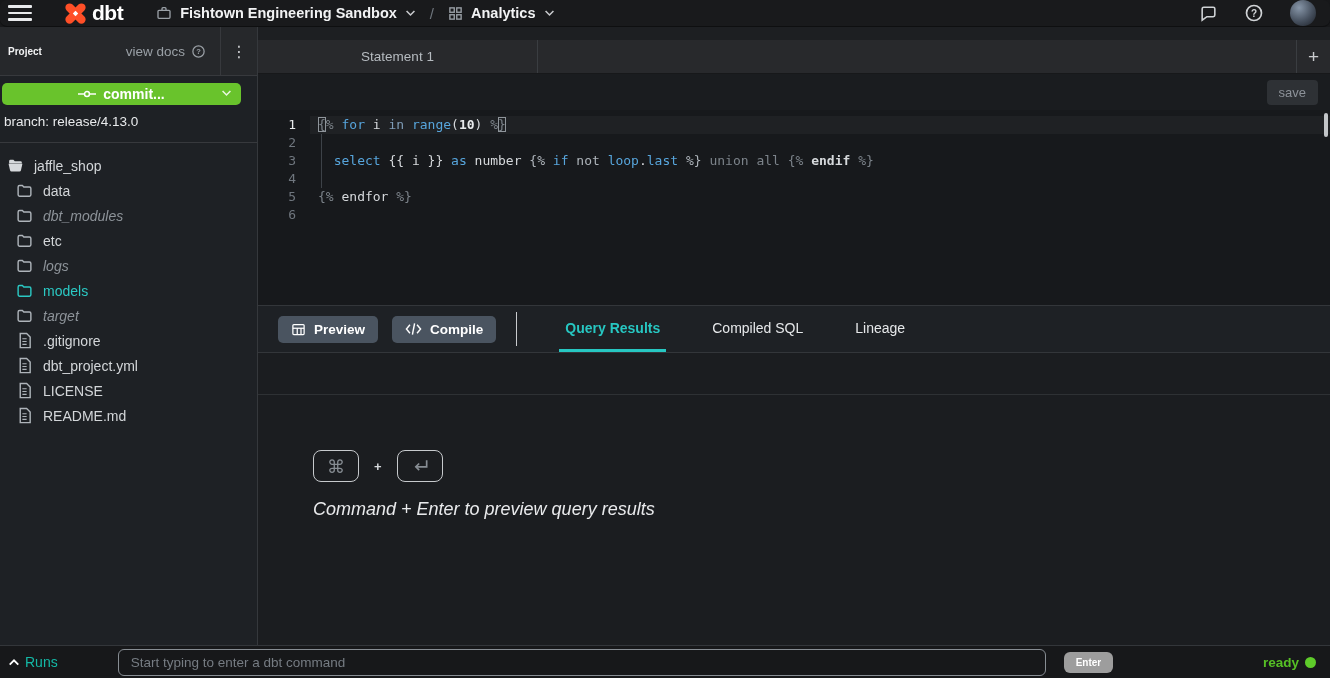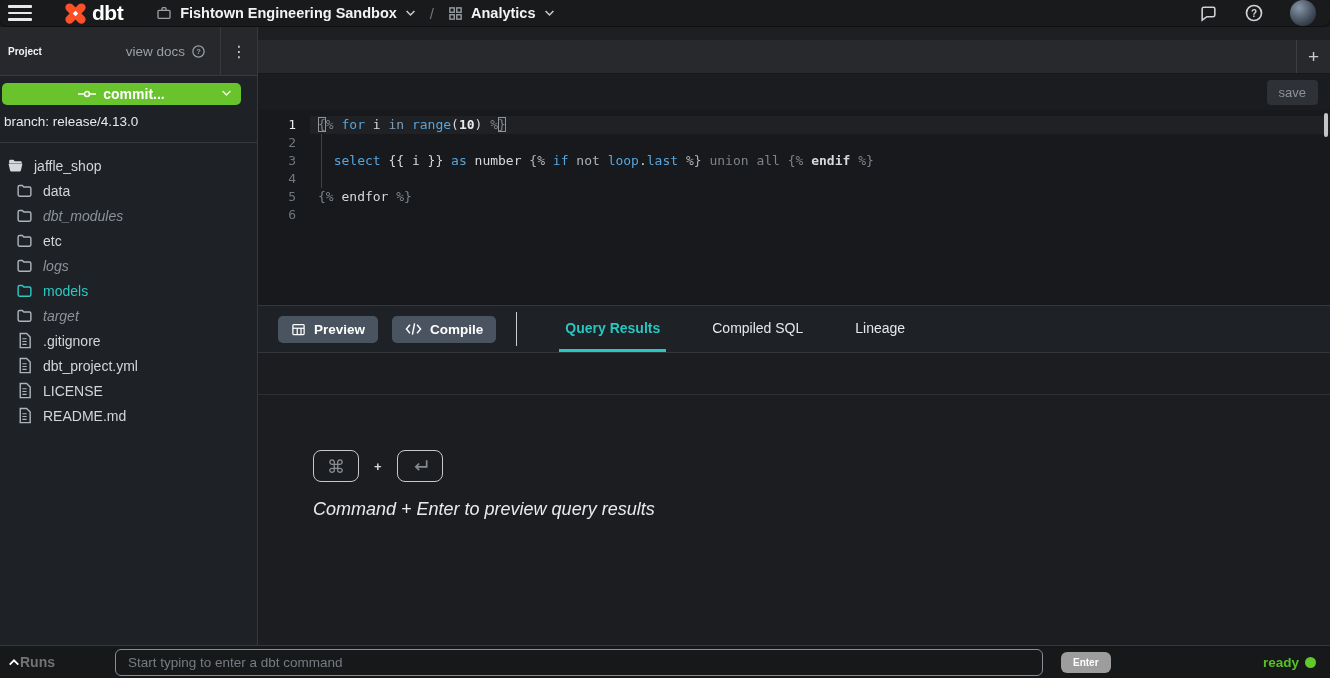--- a/index.html
+++ b/index.html
@@ -107,21 +107,21 @@
   .keys-row { display:flex; align-items:center; }
   .keycap { width:46px; height:32px; border:1.5px solid #c6c9cc; border-radius:8px;
     display:flex; align-items:center; justify-content:center; color:#878d93;
     font-size:18px; font-family:"DejaVu Sans", sans-serif; }
   .key-plus { margin:0 15px; color:#d6d9dc; font-size:13px; font-weight:700; }
   .hint { margin-top:17px; font-style:italic; font-size:18px; color:#e9eaec; }
 
   
   .bottombar { height:33px; flex:none; background:#17181a; border-top:1px solid #33363a;
     display:flex; align-items:center; padding:0 14px 0 8px; }
-  .runs { display:flex; align-items:center; color:#737373; font-weight:700;
+  .runs { display:flex; align-items:center; gap:5px; color:#14b8a6; font-weight:400;
     font-size:14px; cursor:pointer; }
   .cmd-input { margin-left:60px; width:928px; height:27px; background:transparent;
     border:1px solid #878d93; border-radius:6px; color:#d6d9dc; padding:0 12px;
     font-size:13.5px; font-family:"Liberation Sans", sans-serif; outline:none; }
   .cmd-input::placeholder { color:#767c83; }
   .enter-btn { margin-left:18px; background:#9d9d9d; color:#fff; font-weight:700;
     font-size:10px; border-radius:6px; padding:5px 12px; cursor:pointer; }
   .bspacer { flex:1; }
   .ready { display:flex; align-items:center; gap:6px; color:#56c025; font-weight:700; font-size:13.5px; }
   .ready-dot { width:11px; height:11px; border-radius:50%; background:#5ecb2a; }
@@ -321,20 +321,23 @@
               </svg>
             </span>
             <span>README.md</span>
           </div>
         </div>
     </div>
 
     <div class="main">
       <div class="tab-gap"></div>
       <div class="tabbar">
+        <div class="tab">
+          <span>Statement 1</span>
+        </div>
         <div class="tab-spacer"></div>
         <div class="tab-plus">
           <span>+</span>
         </div>
       </div>
       <div class="ed-toolbar">
         <span class="save-btn">save</span>
       </div>
       <div class="code-wrap">
         <div class="gutter">

